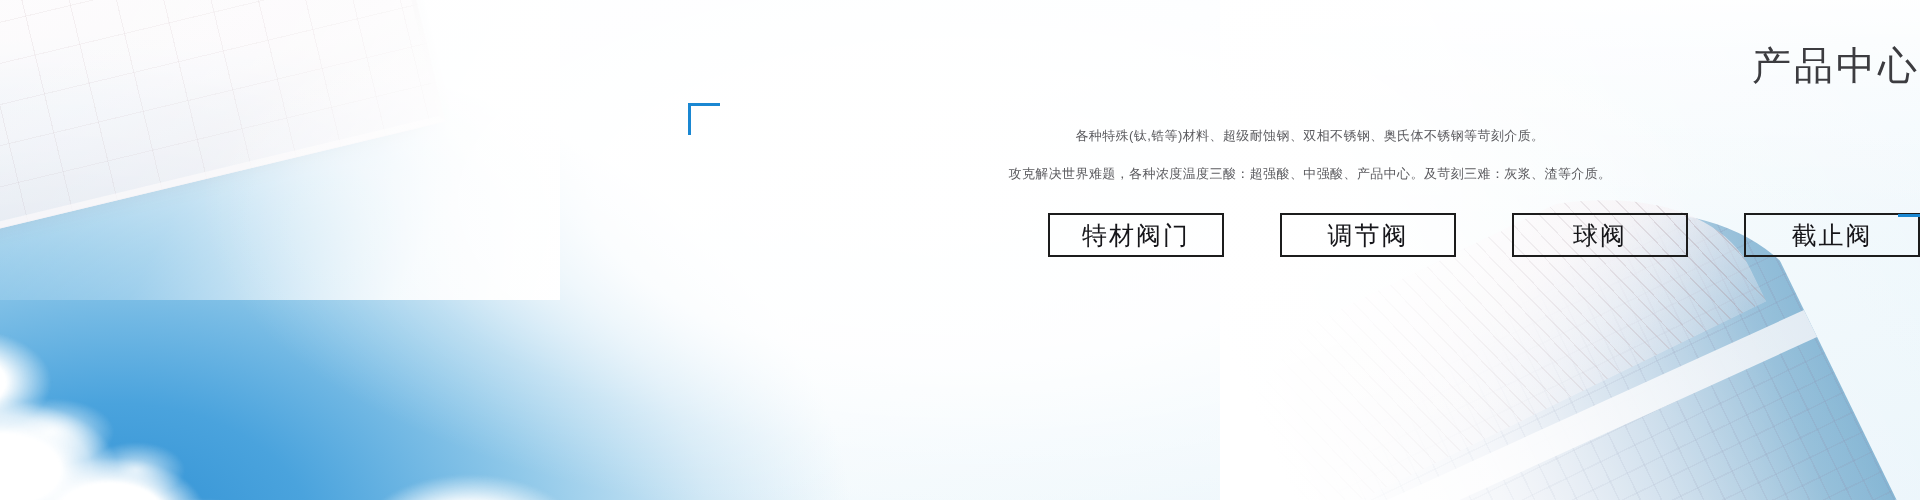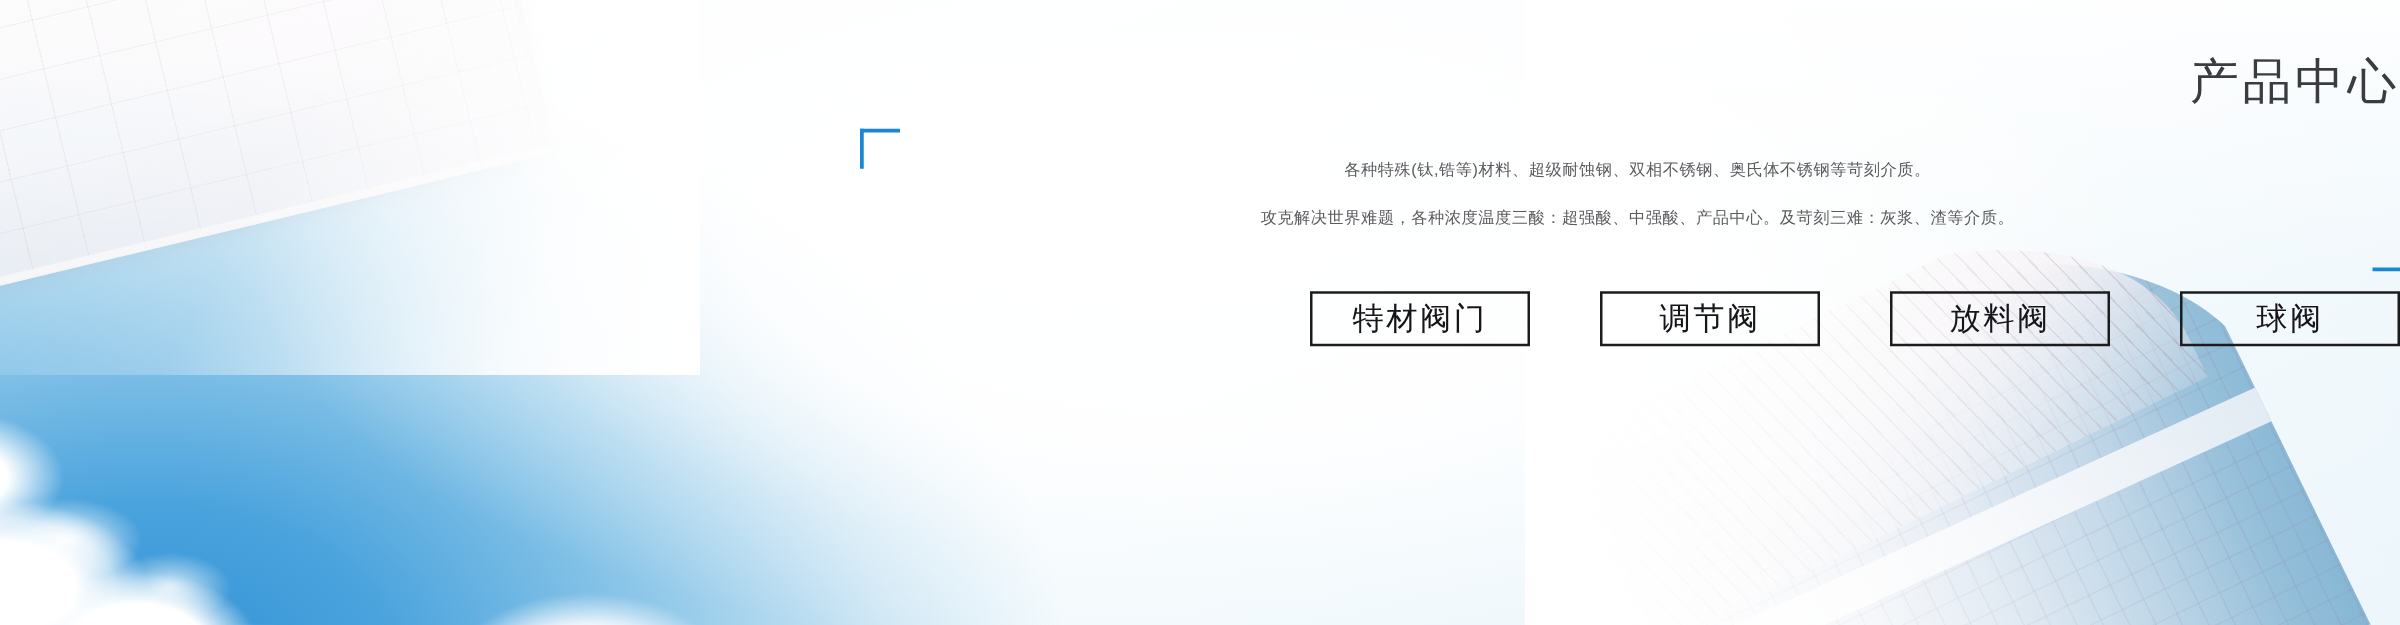--- a/index.html
+++ b/index.html
@@ -165,21 +165,21 @@
   .bracket {
     position:absolute;
     width:32px; height:32px;
     border-color:#1a87d2;
     border-style:solid;
   }
   .bracket.tl { left:-12px; top:-8px; border-width:3px 0 0 3px; }
   .bracket.br { right:-10px; bottom:-14px; border-width:0 3px 3px 0; }
 
   .tag-grid {
-    margin-top:30px;
+    margin-top:10px;
     display:grid;
     grid-template-columns:repeat(4, 176px);
     column-gap:56px;
     row-gap:16px;
     justify-content:center;
   }
   .tag {
     height:44px;
     border:2px solid #1c1c1c;
     background:transparent;
@@ -224,18 +224,18 @@
     <div class="desc-block">
       <span class="bracket tl"></span>
       <span class="bracket br"></span>
       <p class="desc-line">各种特殊(钛,锆等)材料、超级耐蚀钢、双相不锈钢、奥氏体不锈钢等苛刻介质。</p>
       <p class="desc-line">攻克解决世界难题，各种浓度温度三酸：超强酸、中强酸、产品中心。及苛刻三难：灰浆、渣等介质。</p>
     </div>
 
     <div class="tag-grid">
       <button class="tag">特材阀门</button>
       <button class="tag">调节阀</button>
-      <button class="tag">放料阀</button>
       <button class="tag">球阀</button>
+      <button class="tag">截止阀</button>
     </div>
 
   </div>
 </div>
 
 </body></html>

